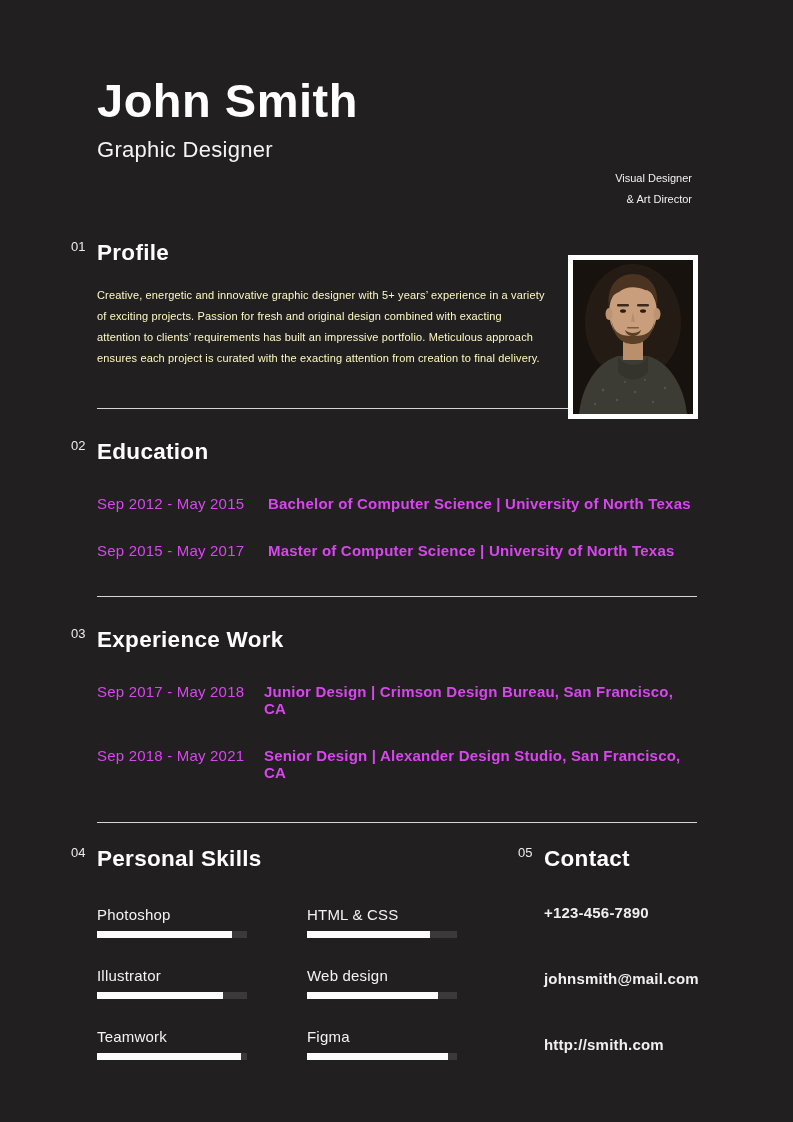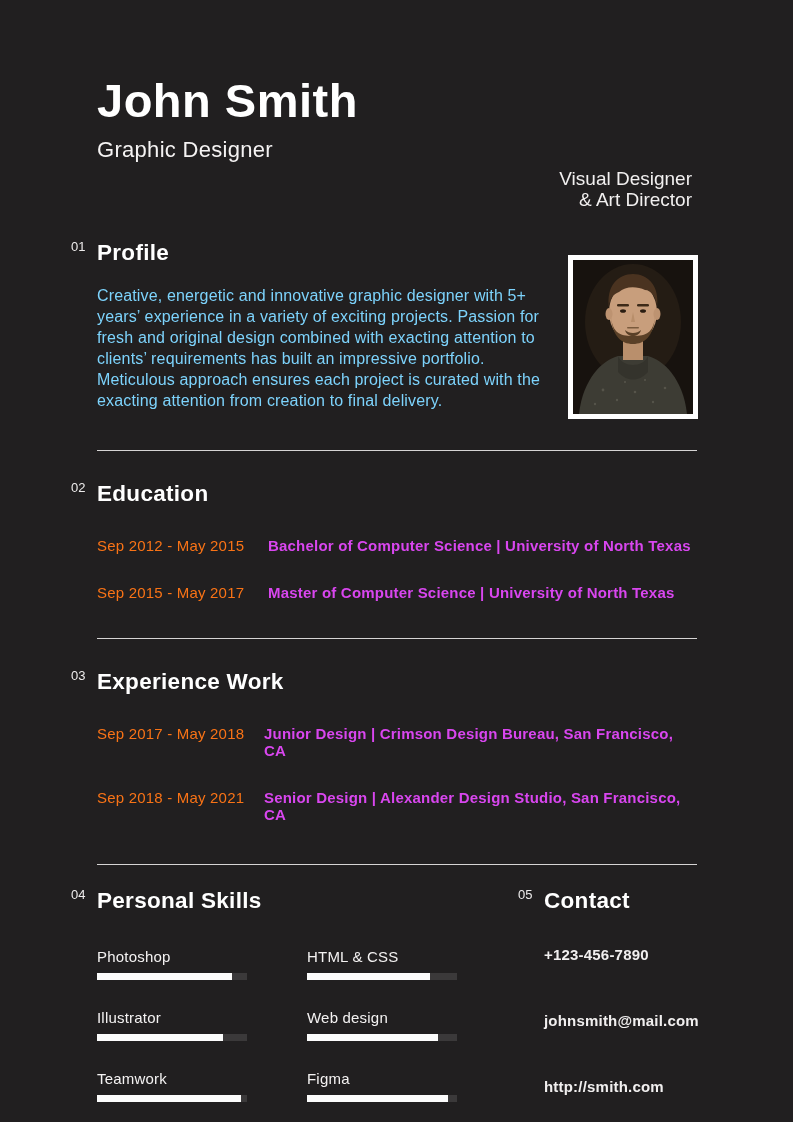--- a/index.html
+++ b/index.html
@@ -28,21 +28,21 @@
     font-size: 22px;
     font-weight: 400;
     letter-spacing: 0.3px;
     color: #F5F3F3;
   }
   .tagline {
     position: absolute;
     top: 168px;
     right: 101px;
     text-align: right;
-    font-size: 19px;
+    font-size: 11px;
     line-height: 21px;
     color: #F2F0F0;
   }
   
   .sec-head { position: relative; }
   .sec-num {
     position: absolute;
     left: -26px;
     top: -1px;
     font-size: 13px;
@@ -51,24 +51,24 @@
   .sec-title {
     font-size: 22.5px;
     font-weight: 700;
     letter-spacing: 0.3px;
   }
   
   .profile-section { margin-top: 77px; }
   .profile-body {
     margin-top: 19px;
     width: 450px;
-    font-size: 16px;
+    font-size: 11px;
     line-height: 21px;
     letter-spacing: 0.15px;
-    color: #7dd3fc;
+    color: #fef9c3;
   }
   .photo-frame {
     position: absolute;
     top: 255px;
     left: 568px;
     width: 130px;
     height: 164px;
     background: #FFFFFF;
     padding: 5px;
   }
@@ -86,21 +86,21 @@
   .dated-section { margin-top: 30px; }
   .dated-row {
     display: flex;
     margin-top: 30px;
     font-size: 15px;
     align-items: baseline;
   }
   .row-dates {
     flex: 0 0 152px;
     margin-right: 19px;
-    color: #f97316;
+    color: #d946ef;
     letter-spacing: 0.2px;
   }
   .row-desc {
     font-weight: 700;
     letter-spacing: 0.2px;
     color: #d946ef;
   }
   .exp-section .row-dates { flex-basis: 150px; margin-right: 17px; }
   
   .bottom { display: flex; margin-top: 23px; }

